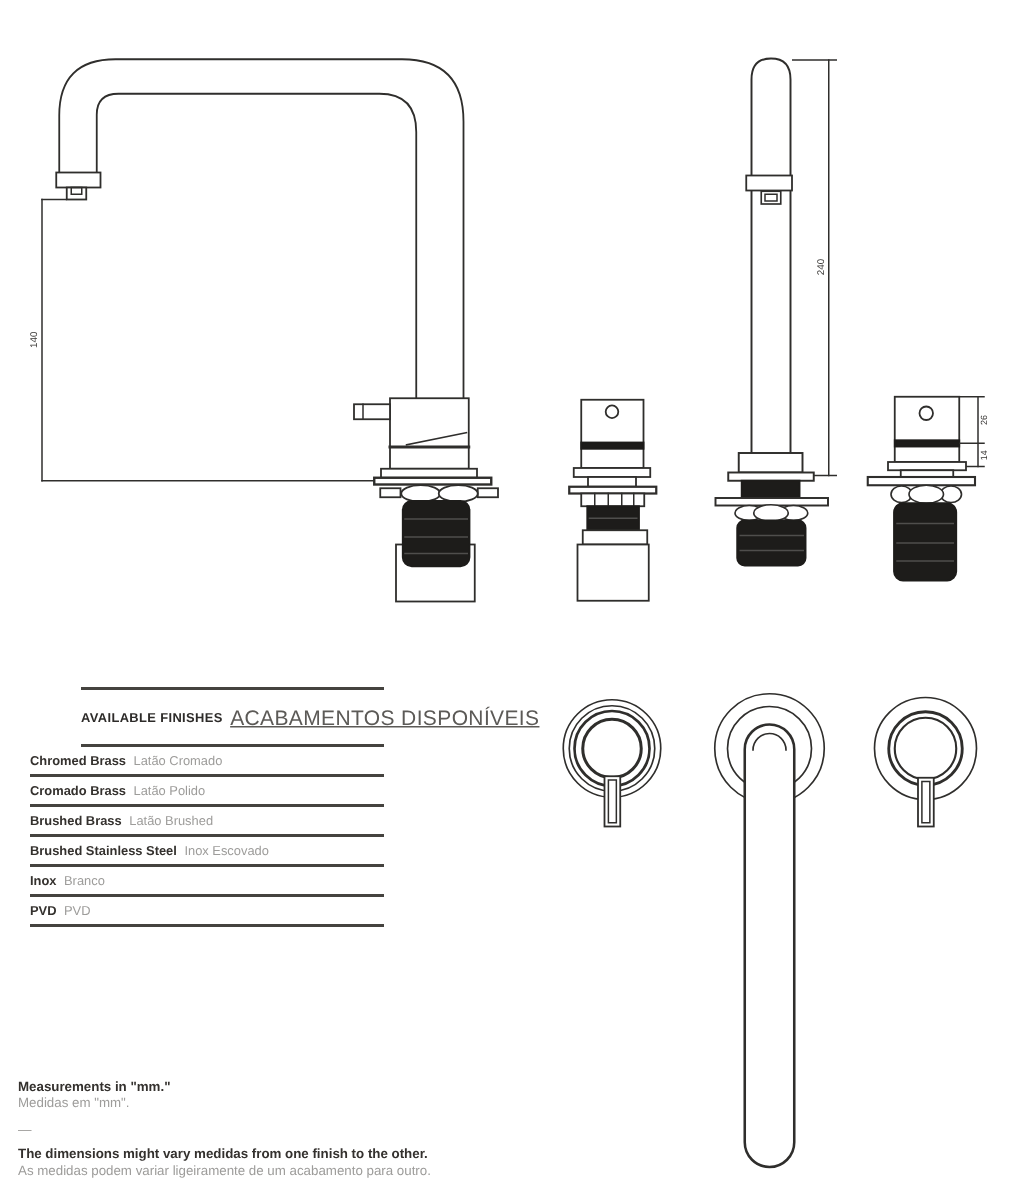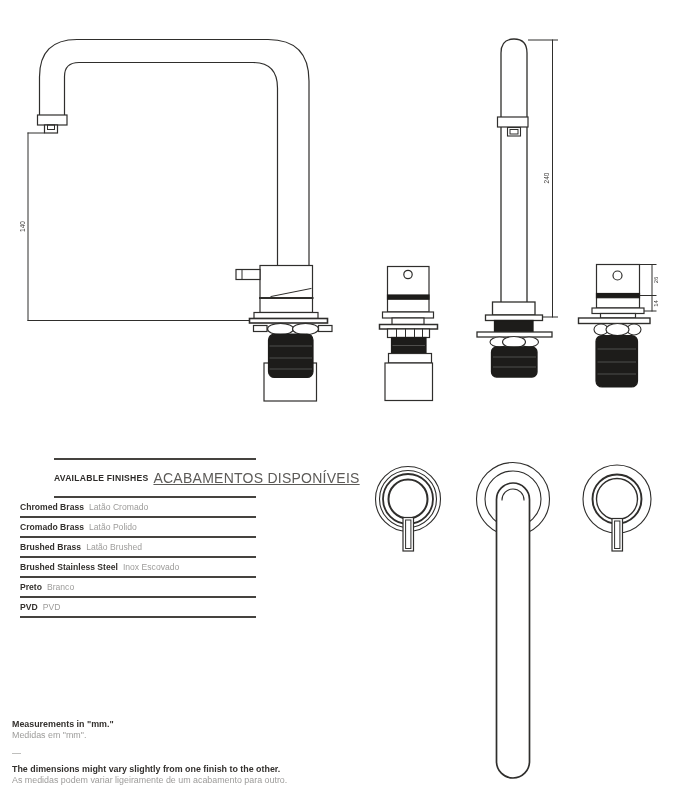--- a/index.html
+++ b/index.html
@@ -184,30 +184,30 @@
     </div>
     <div class="ft-row">
       <span class="en">Brushed Brass</span>
       <span class="pt">Latão Brushed</span>
     </div>
     <div class="ft-row">
       <span class="en">Brushed Stainless Steel</span>
       <span class="pt">Inox Escovado</span>
     </div>
     <div class="ft-row">
-      <span class="en">Preto</span>
+      <span class="en">Inox</span>
       <span class="pt">Branco</span>
     </div>
     <div class="ft-row">
       <span class="en">PVD</span>
       <span class="pt">PVD</span>
     </div>
   </div>
 
   <div class="notes">
     <p class="b">Measurements in "mm."</p>
     <p class="g">Medidas em "mm".</p>
     <p class="dash">—</p>
-    <p class="b">The dimensions might vary slightly from one finish to the other.</p>
+    <p class="b">The dimensions might vary medidas from one finish to the other.</p>
     <p class="g">As medidas podem variar ligeiramente de um acabamento para outro.</p>
   </div>
 
 </div>
 
 </body></html>

